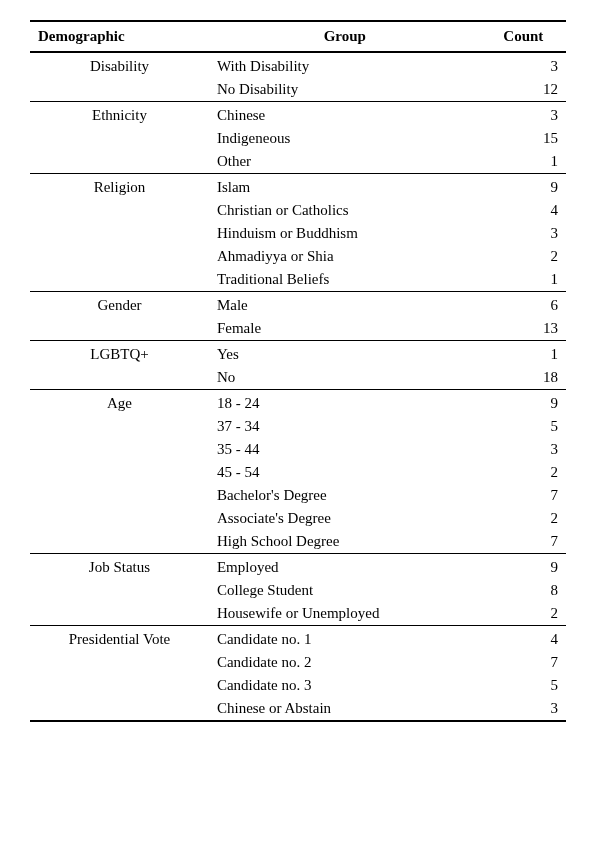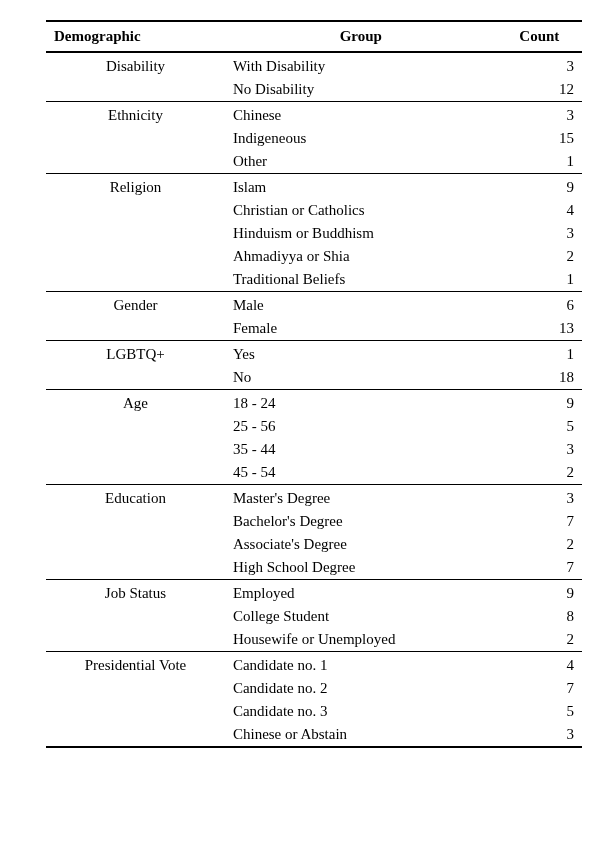--- a/index.html
+++ b/index.html
@@ -18,21 +18,20 @@
       padding: 20px 30px;
     }
 
     .table-container {
       width: 100%;
     }
 
     table {
       width: 100%;
       border-collapse: collapse;
-      margin-left: 16px;
     }
 
     thead tr th {
       font-weight: bold;
       padding: 6px 8px;
       border-top: 2px solid #000;
       border-bottom: 2px solid #000;
     }
 
     th.col-demographic {
@@ -159,37 +158,32 @@
           <td class="col-group">No</td>
           <td class="col-count">18</td>
         </tr>
         <tr class="section-first">
           <td class="col-demographic">Age</td>
           <td class="col-group">18 - 24</td>
           <td class="col-count">9</td>
         </tr>
         <tr>
           <td class="col-demographic"></td>
-          <td class="col-group">25 - 56</td>
+          <td class="col-group">37 - 34</td>
           <td class="col-count">5</td>
         </tr>
         <tr>
           <td class="col-demographic"></td>
           <td class="col-group">35 - 44</td>
           <td class="col-count">3</td>
         </tr>
         <tr class="section-last">
           <td class="col-demographic"></td>
           <td class="col-group">45 - 54</td>
           <td class="col-count">2</td>
-        </tr>
-        <tr class="section-first">
-          <td class="col-demographic">Education</td>
-          <td class="col-group">Master's Degree</td>
-          <td class="col-count">3</td>
         </tr>
         <tr>
           <td class="col-demographic"></td>
           <td class="col-group">Bachelor's Degree</td>
           <td class="col-count">7</td>
         </tr>
         <tr>
           <td class="col-demographic"></td>
           <td class="col-group">Associate's Degree</td>
           <td class="col-count">2</td>

